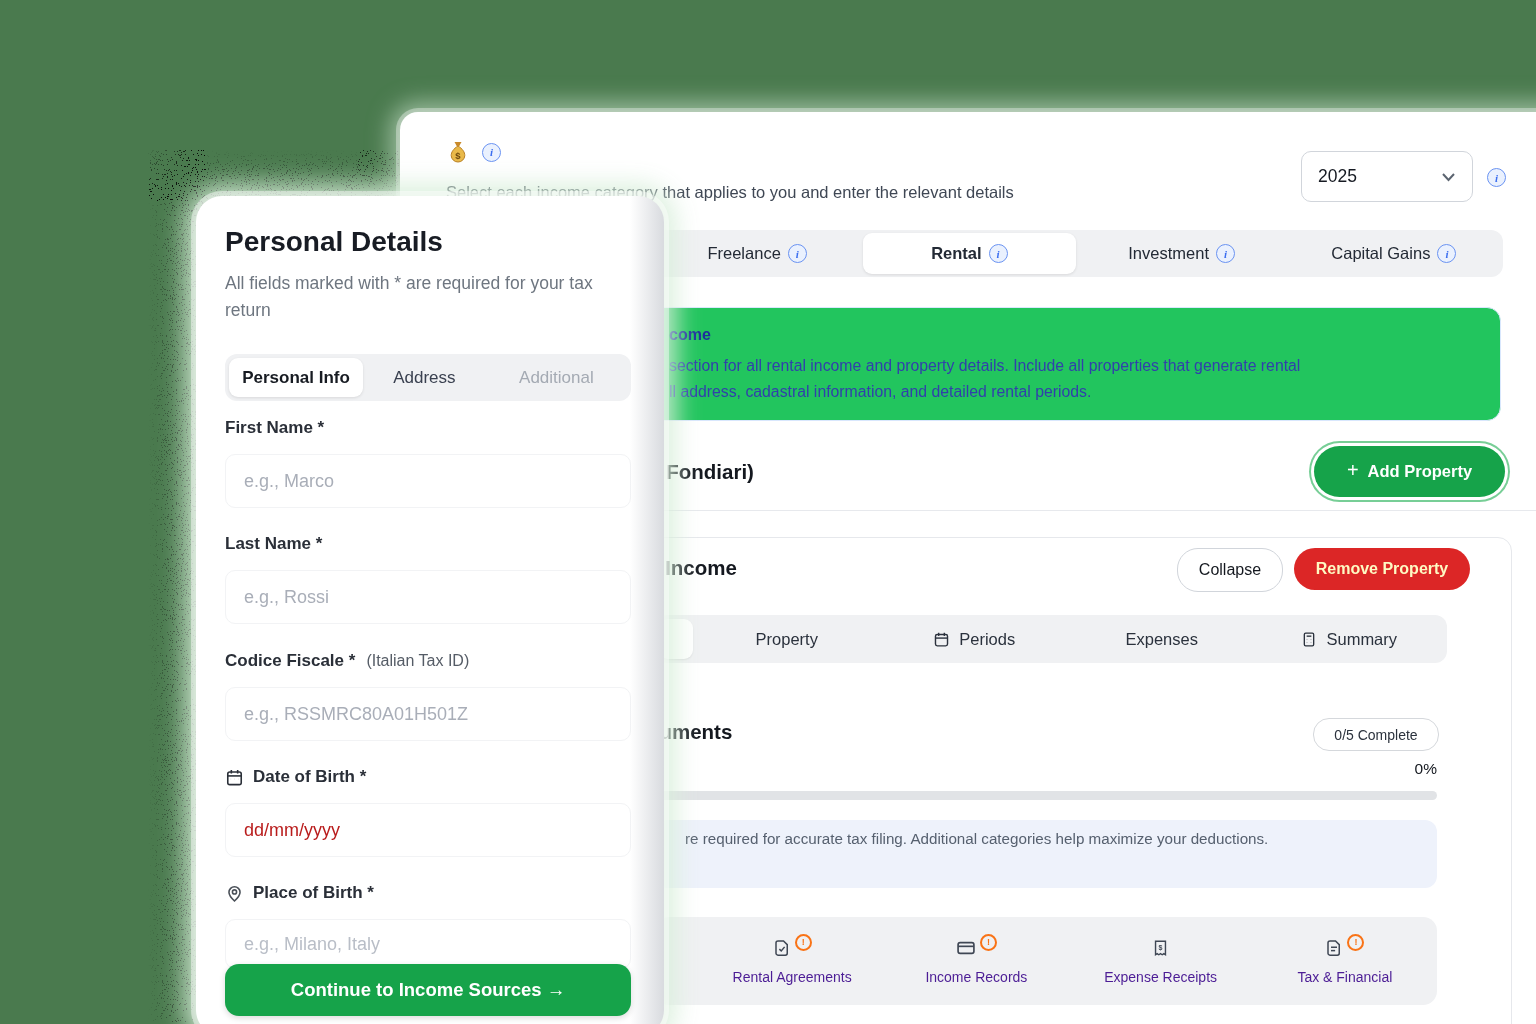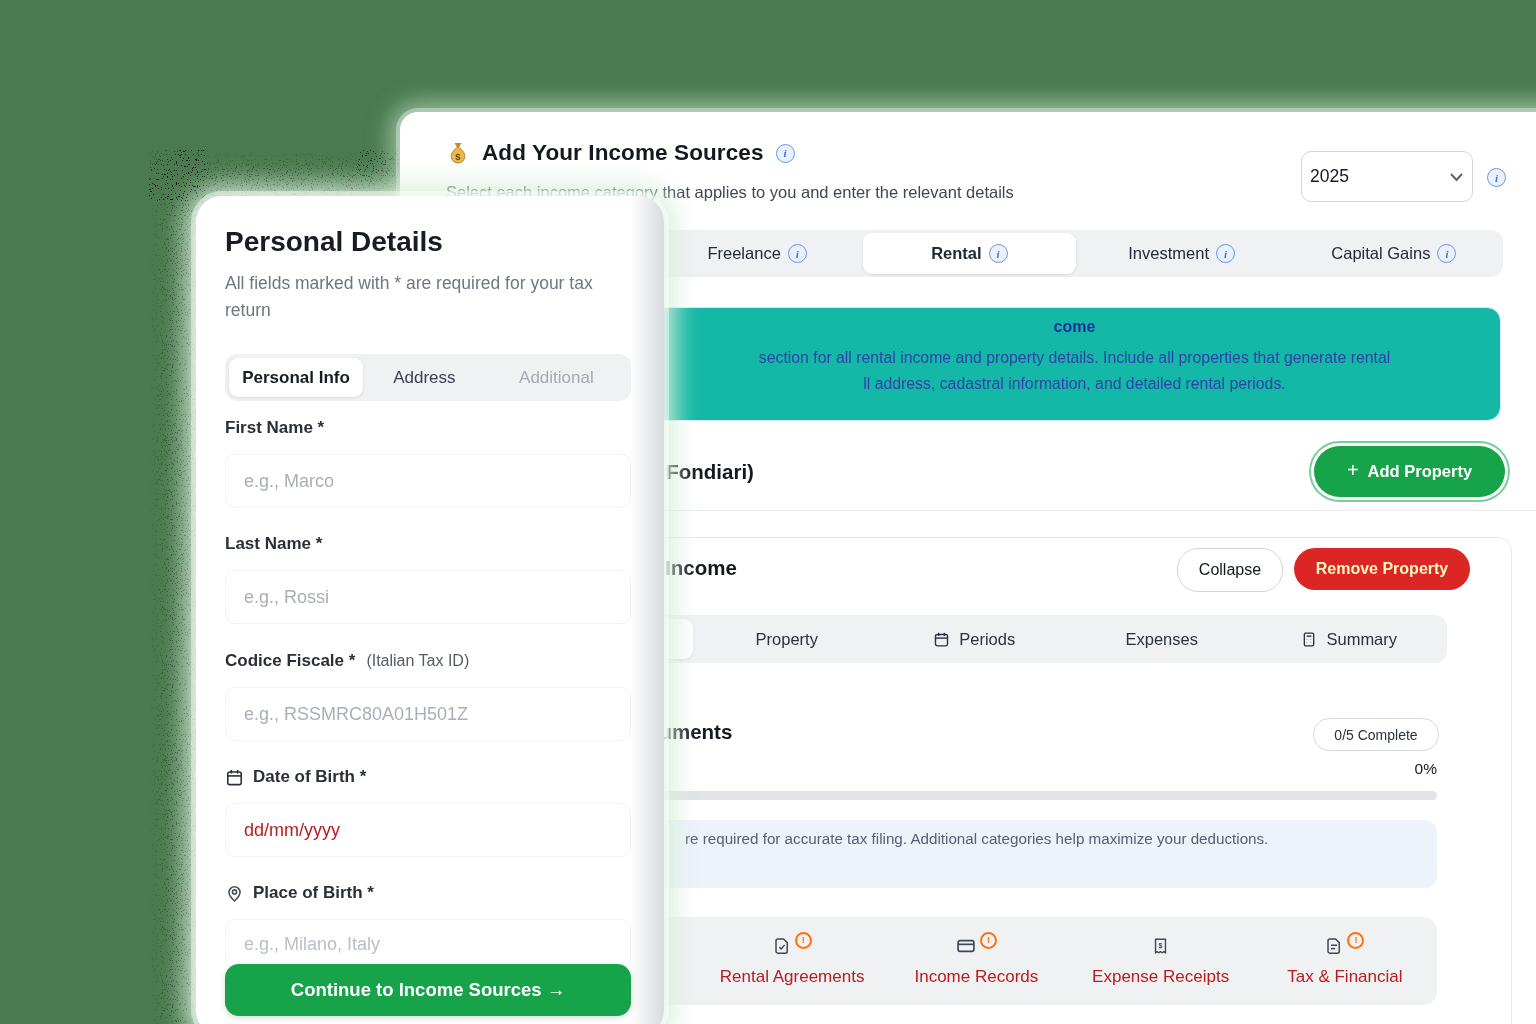--- a/index.html
+++ b/index.html
@@ -12,33 +12,33 @@
     background:#fff;border-radius:18px;
     box-shadow:0 0 0 4px rgba(255,255,255,.35),0 0 22px 10px rgba(219,240,221,.55);}
   .hdr-row{position:absolute;left:46px;top:28px;display:flex;align-items:center;gap:12px;}
   .hdr-title{font-size:22.5px;font-weight:700;color:#14181f;letter-spacing:.1px;}
   .hdr-sub{position:absolute;left:46px;top:71px;font-size:16.5px;color:#3f4754;}
   .info-ic{display:inline-flex;align-items:center;justify-content:center;width:17px;height:17px;
     border:1.6px solid #6a93f2;border-radius:50%;color:#3b6ef0;font-size:11px;font-weight:700;
     background:#eaf1fe;flex:0 0 auto;font-family:"Liberation Serif",serif;font-style:italic;}
   .year-select{position:absolute;left:901px;top:39px;width:172px;height:51px;border:1px solid #d1d5db;
     border-radius:10px;display:flex;align-items:center;justify-content:space-between;
-    padding:0 8px;box-sizing:border-box;background:#fff;}
+    padding:0 16px;box-sizing:border-box;background:#fff;}
   .year-val{font-size:17.5px;color:#161a22;}
   .year-info{position:absolute;left:1087px;top:56px;}
   .chev{stroke:#5b6470;stroke-width:2;fill:none;}
 
   .tabbar{position:absolute;left:248px;top:118px;width:855px;height:47px;background:#f0f1f3;
     border-radius:12px;display:flex;align-items:center;padding:3px;box-sizing:border-box;}
   .tab{flex:1;height:41px;display:flex;align-items:center;justify-content:center;gap:7px;
     font-size:16.5px;color:#232a35;border-radius:9px;cursor:pointer;}
   .tab.active{background:#fff;box-shadow:0 1px 3px rgba(0,0,0,.10);font-weight:600;}
 
-  .banner{position:absolute;left:248px;top:195px;width:853px;height:114px;background:#14b8a6;
-    border:1px solid #d9e7fd;border-radius:14px;box-sizing:border-box;padding:10px 20px;text-align:center;}
+  .banner{position:absolute;left:248px;top:195px;width:853px;height:114px;background:#22c55e;
+    border:1px solid #d9e7fd;border-radius:14px;box-sizing:border-box;padding:18px 20px;}
   .banner .b-title{font-size:16px;font-weight:700;color:#1e2f9e;margin-bottom:9px;}
   .banner .b-line{font-size:15.8px;color:#3140ab;line-height:26px;}
 
   .props-heading{position:absolute;left:248px;top:348px;font-size:20.5px;font-weight:700;color:#14181f;}
   .add-btn{position:absolute;left:914px;top:334px;width:191px;height:51px;border-radius:26px;
     background:#16a34a;color:#fff;display:flex;align-items:center;justify-content:center;gap:9px;
     font-size:16.5px;font-weight:700;cursor:pointer;
     box-shadow:0 0 0 3px #ffffff,0 0 0 5px rgba(46,180,94,.65);}
   .add-btn .plus{font-size:20px;font-weight:400;margin-top:-2px;}
 
@@ -72,21 +72,21 @@
   .req-title{font-size:15.8px;font-weight:700;color:#23339e;margin-bottom:6px;}
   .req-body{font-size:15.2px;color:#56606f;margin-left:12px;}
 
   .catbar{position:absolute;left:255px;top:805px;width:782px;height:88px;background:#f0f1f3;
     border-radius:14px;display:flex;align-items:center;padding-left:45px;box-sizing:border-box;}
   .cat-stub{position:absolute;left:240px;top:813px;width:52px;height:74px;background:#fff;border-radius:10px;
     box-shadow:0 1px 3px rgba(0,0,0,.08);display:flex;align-items:flex-end;justify-content:flex-end;
     padding:0 10px 14px 0;box-sizing:border-box;font-size:15px;color:#374151;cursor:pointer;}
   .cat{flex:1;display:flex;flex-direction:column;align-items:center;gap:9px;cursor:pointer;}
   .cat-iconrow{display:flex;align-items:flex-start;gap:4px;height:22px;}
-  .cat-label{font-size:17px;color:#b91c1c;text-align:center;}
+  .cat-label{font-size:14px;color:#4c1d95;text-align:center;}
   .alert-badge{width:13px;height:13px;border:2px solid #f97316;border-radius:50%;color:#f97316;
     font-size:9px;font-weight:700;display:flex;align-items:center;justify-content:center;transform:translateY(-4px);}
 
   
   .modal{position:absolute;left:196px;top:196px;width:468px;height:840px;background:#fff;border-radius:26px;
     box-shadow:0 0 0 5px rgba(255,255,255,.45),0 0 24px 12px rgba(216,238,218,.9);}
   .modal-shade{position:absolute;top:0;right:0;bottom:0;width:34px;border-radius:0 26px 26px 0;
     background:linear-gradient(to right,rgba(105,114,130,0),rgba(105,114,130,.26));pointer-events:none;}
   .m-title{position:absolute;left:29px;top:30px;font-size:28px;font-weight:700;color:#181c24;}
   .m-sub{position:absolute;left:29px;top:74px;width:412px;font-size:17.5px;color:#6e7680;line-height:27px;}
@@ -148,21 +148,20 @@
   </svg>
 
   <section class="main-card">
 
     <div class="hdr-row">
       <svg class="ic" width="24" height="24" viewBox="0 0 24 24">
         <path d="M8.5 2h7l-2.2 4h-2.6z" fill="#c98a2b"></path>
         <path d="M12 6c-4.6 2.8-6.8 6.2-6.8 9.6A6.8 6.8 0 0 0 12 22a6.8 6.8 0 0 0 6.8-6.4C18.8 12.2 16.6 8.8 12 6z" fill="#e9b949" stroke="#b97f22" stroke-width="1"></path>
         <text x="12" y="18.5" font-size="9.5" text-anchor="middle" fill="#6e4a10" font-weight="bold">$</text>
       </svg>
-      <span class="hdr-title">Add Your Income Sources</span>
       <span class="info-ic">i</span>
     </div>
     <div class="hdr-sub">Select each income category that applies to you and enter the relevant details</div>
 
     <div class="year-select">
       <span class="year-val">2025</span>
       <svg class="ic" width="15" height="10" viewBox="0 0 15 10">
         <polyline class="chev" points="2,2 7.5,8 13,2"></polyline>
       </svg>
     </div>

